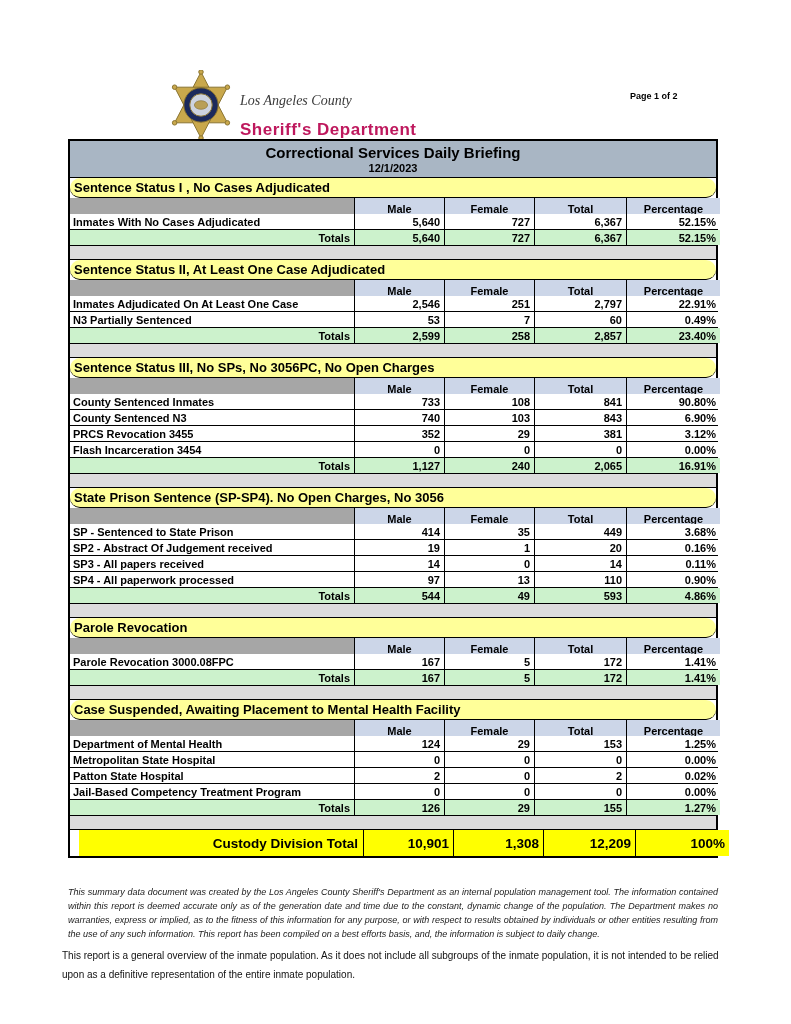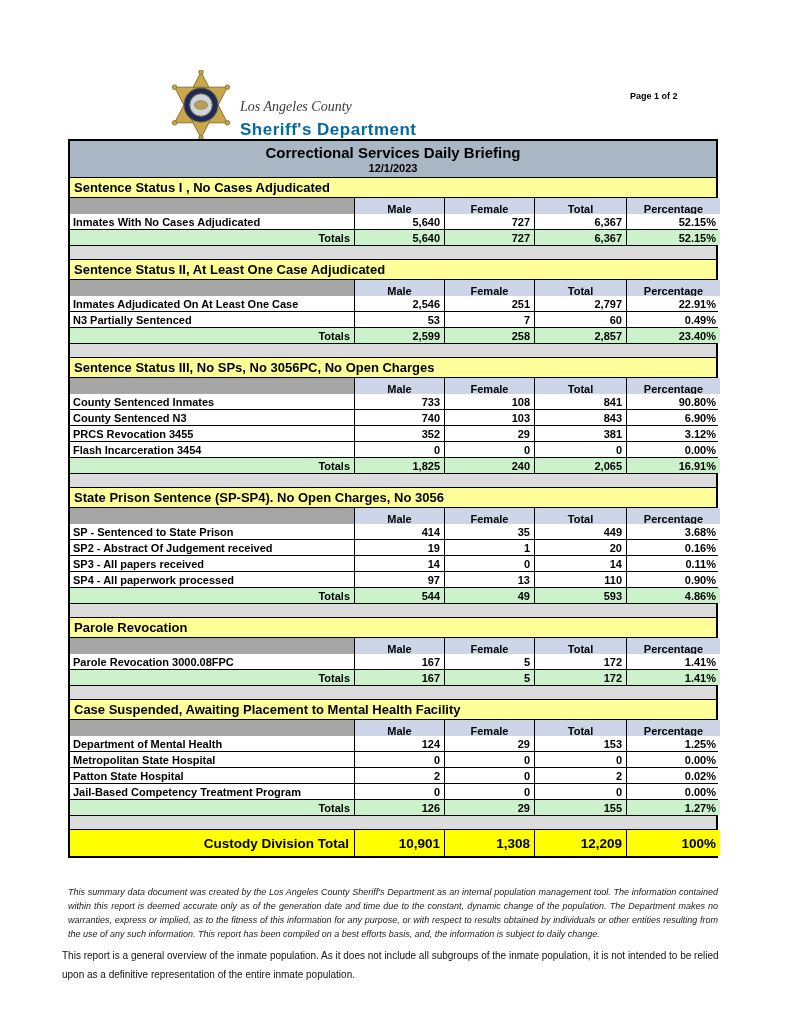--- a/index.html
+++ b/index.html
@@ -5,45 +5,45 @@
   * { margin:0; padding:0; box-sizing:border-box; }
   html,body { background:#fff; }
   body { font-family:"Liberation Sans", sans-serif; color:#000; }
   .page { position:relative; width:791px; height:1024px; background:#ffffff; overflow:hidden; }
 
   
   .header-block { position:absolute; top:70px; left:168px; display:flex; align-items:flex-end; }
   .star-wrap { width:66px; height:70px; }
   .logo-text { margin-left:6px; margin-top:10px; }
   .logo-county { font-family:"Liberation Serif", serif; font-style:italic; font-size:14px; color:#3a3a3a; }
-  .logo-dept { font-size:17px; font-weight:bold; letter-spacing:0.5px; color:#0369a1; margin-top:5px; }
+  .logo-dept { font-size:17px; font-weight:bold; letter-spacing:0.5px; color:#be185d; margin-top:11px; }
   .page-num { position:absolute; top:91px; left:630px; font-size:9px; font-weight:bold; }
 
   
   .report { position:absolute; top:139px; left:68px; width:650px; border:2px solid #000; background:#fff; }
   .title-bar { height:37px; background:var(--title-bar,#a9b6c4); border-bottom:1px solid #000;
                display:flex; flex-direction:column; align-items:center; justify-content:center; }
   .report-title { font-size:15px; font-weight:bold; }
   .report-date { font-size:11px; font-weight:bold; margin-top:1px; }
 
   .sec-title { height:20px; background:var(--section-header,#ffff99); border-bottom:1px solid #000;
-               font-size:13px; font-weight:bold; padding-left:4px; display:flex; align-items:center; }
+               font-size:13px; font-weight:bold; padding-left:4px; display:flex; align-items:center;border-radius:10px; }
   .row { display:grid; grid-template-columns:284px 90px 90px 92px 94px; height:16px; border-bottom:1px solid #000; }
   .cell { display:flex; align-items:center; font-size:11px; font-weight:bold; overflow:hidden; }
   .cell + .cell { border-left:1px solid #000; }
   .label-cell { padding-left:3px; justify-content:flex-start; }
   .num-cell { justify-content:flex-end; padding-right:4px; }
   .head-row .cell { background:var(--column-header,#ccd6e8); justify-content:center; padding:11px; }
   .head-row .head-blank { background:var(--blank-header,#a6a6a6); }
   .data-row .cell { background:#ffffff; }
   .totals-row .cell { background:var(--totals-row,#ccf2cc);padding-left:40px; }
   .totals-label { justify-content:flex-end; padding-right:4px; }
   .gap { height:14px; background:var(--gap,#dcdcdc); border-bottom:1px solid #000; }
 
-  .grand-row { display:grid; grid-template-columns:284px 90px 90px 92px 94px; height:26px; }
+  .grand-row { display:grid; grid-template-columns:284px 90px 90px 92px 94px; height:26px;margin-left:9px; }
   .grand-row .cell { background:var(--grand-total,#ffff00); font-size:13.5px; }
   .grand-label { justify-content:flex-end; padding-right:5px; }
 
   
   .disclaimer { position:absolute; top:866px; left:68px; width:650px; font-size:9px; font-style:italic;
                 line-height:1.55; text-align:justify; color:#1a1a1a;margin-top:20px; }
   .note { position:absolute; top:946px; left:62px; width:668px; font-size:10px; line-height:1.9; color:#111; }
 </style>
 </head>
 <body>
@@ -178,21 +178,21 @@
 
   <div class="row data-row">
     <div class="cell label-cell">Flash Incarceration 3454</div>
     <div class="cell num-cell">0</div>
     <div class="cell num-cell">0</div>
     <div class="cell num-cell">0</div>
     <div class="cell num-cell">0.00%</div>
   </div>
 <div class="row totals-row">
       <div class="cell label-cell totals-label">Totals</div>
-      <div class="cell num-cell totals-num">1,825</div>
+      <div class="cell num-cell totals-num">1,127</div>
       <div class="cell num-cell totals-num">240</div>
       <div class="cell num-cell totals-num">2,065</div>
       <div class="cell num-cell totals-num">16.91%</div>
     </div>
   </section>
 <div class="gap"></div>
   <section class="section">
     <div class="sec-title">State Prison Sentence (SP-SP4). No Open Charges, No 3056</div>
     <div class="row head-row">
       <div class="cell label-cell head-blank"></div>

